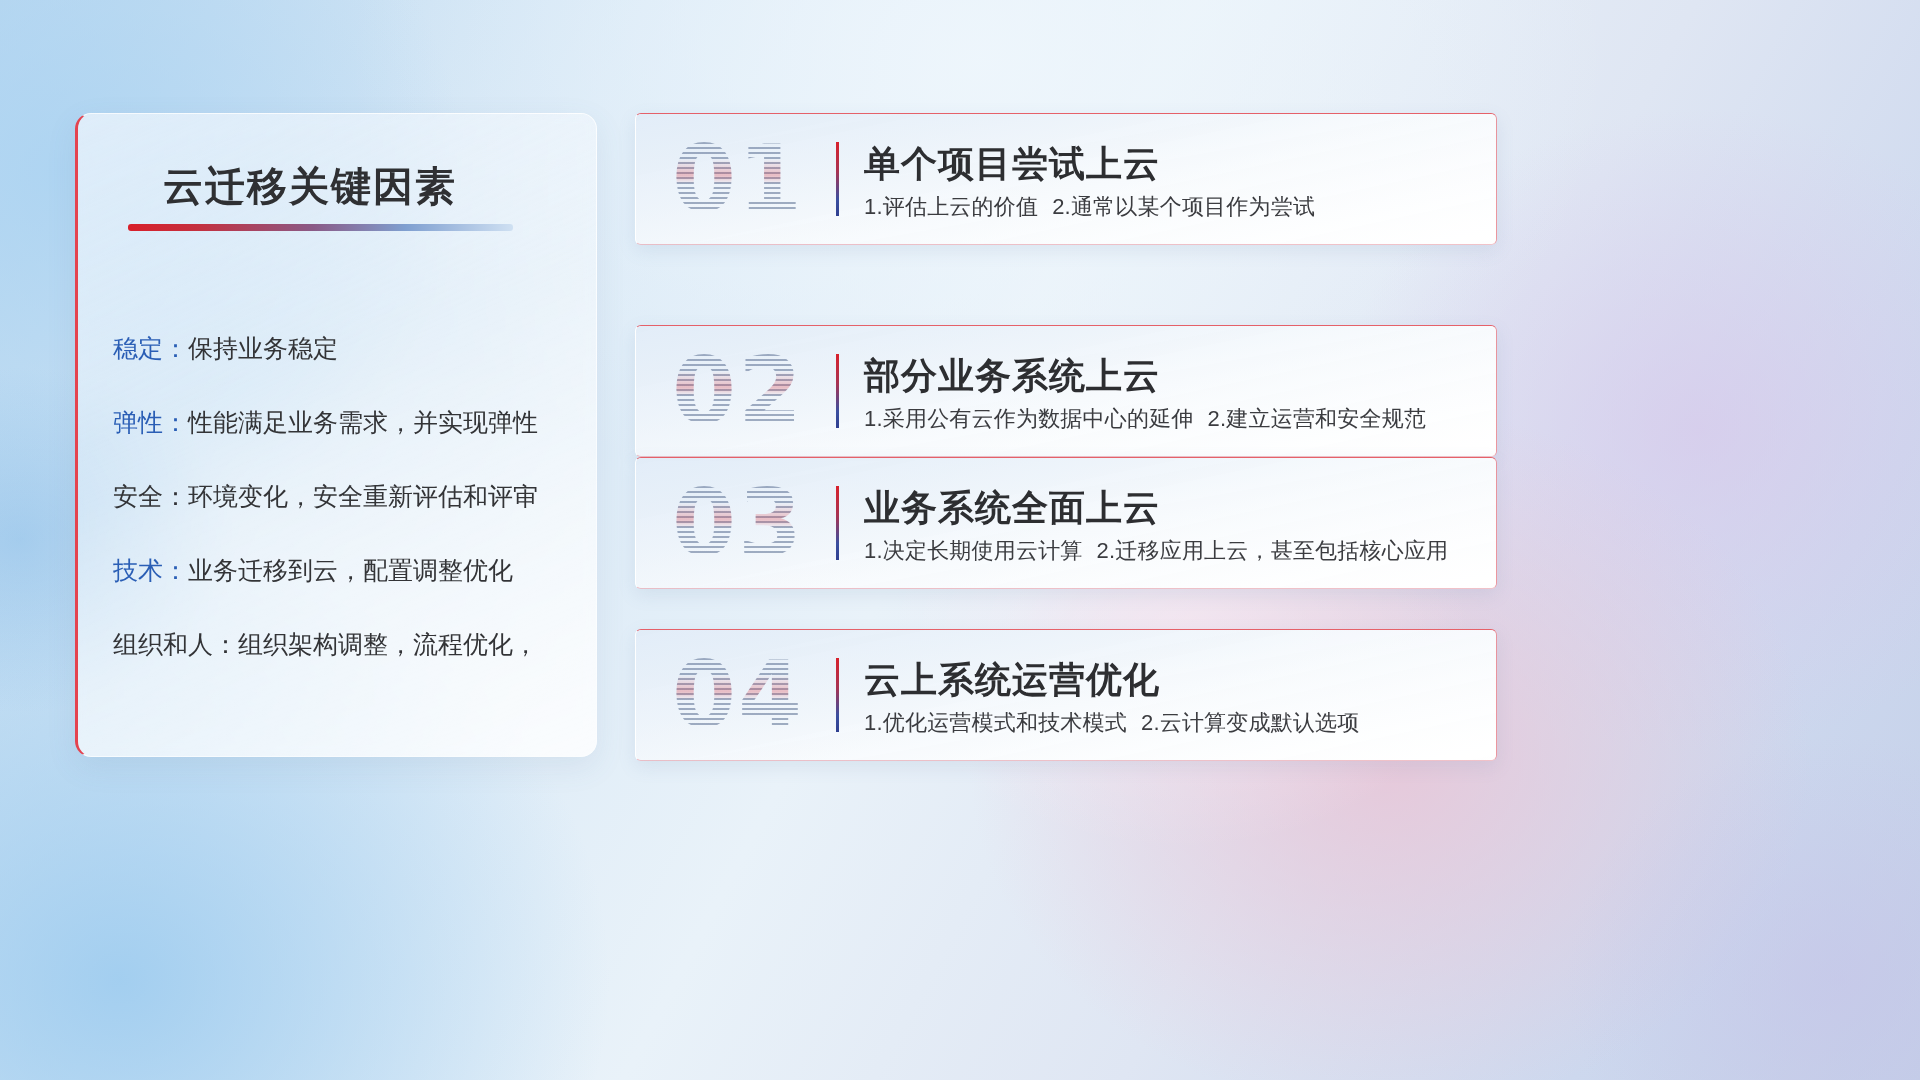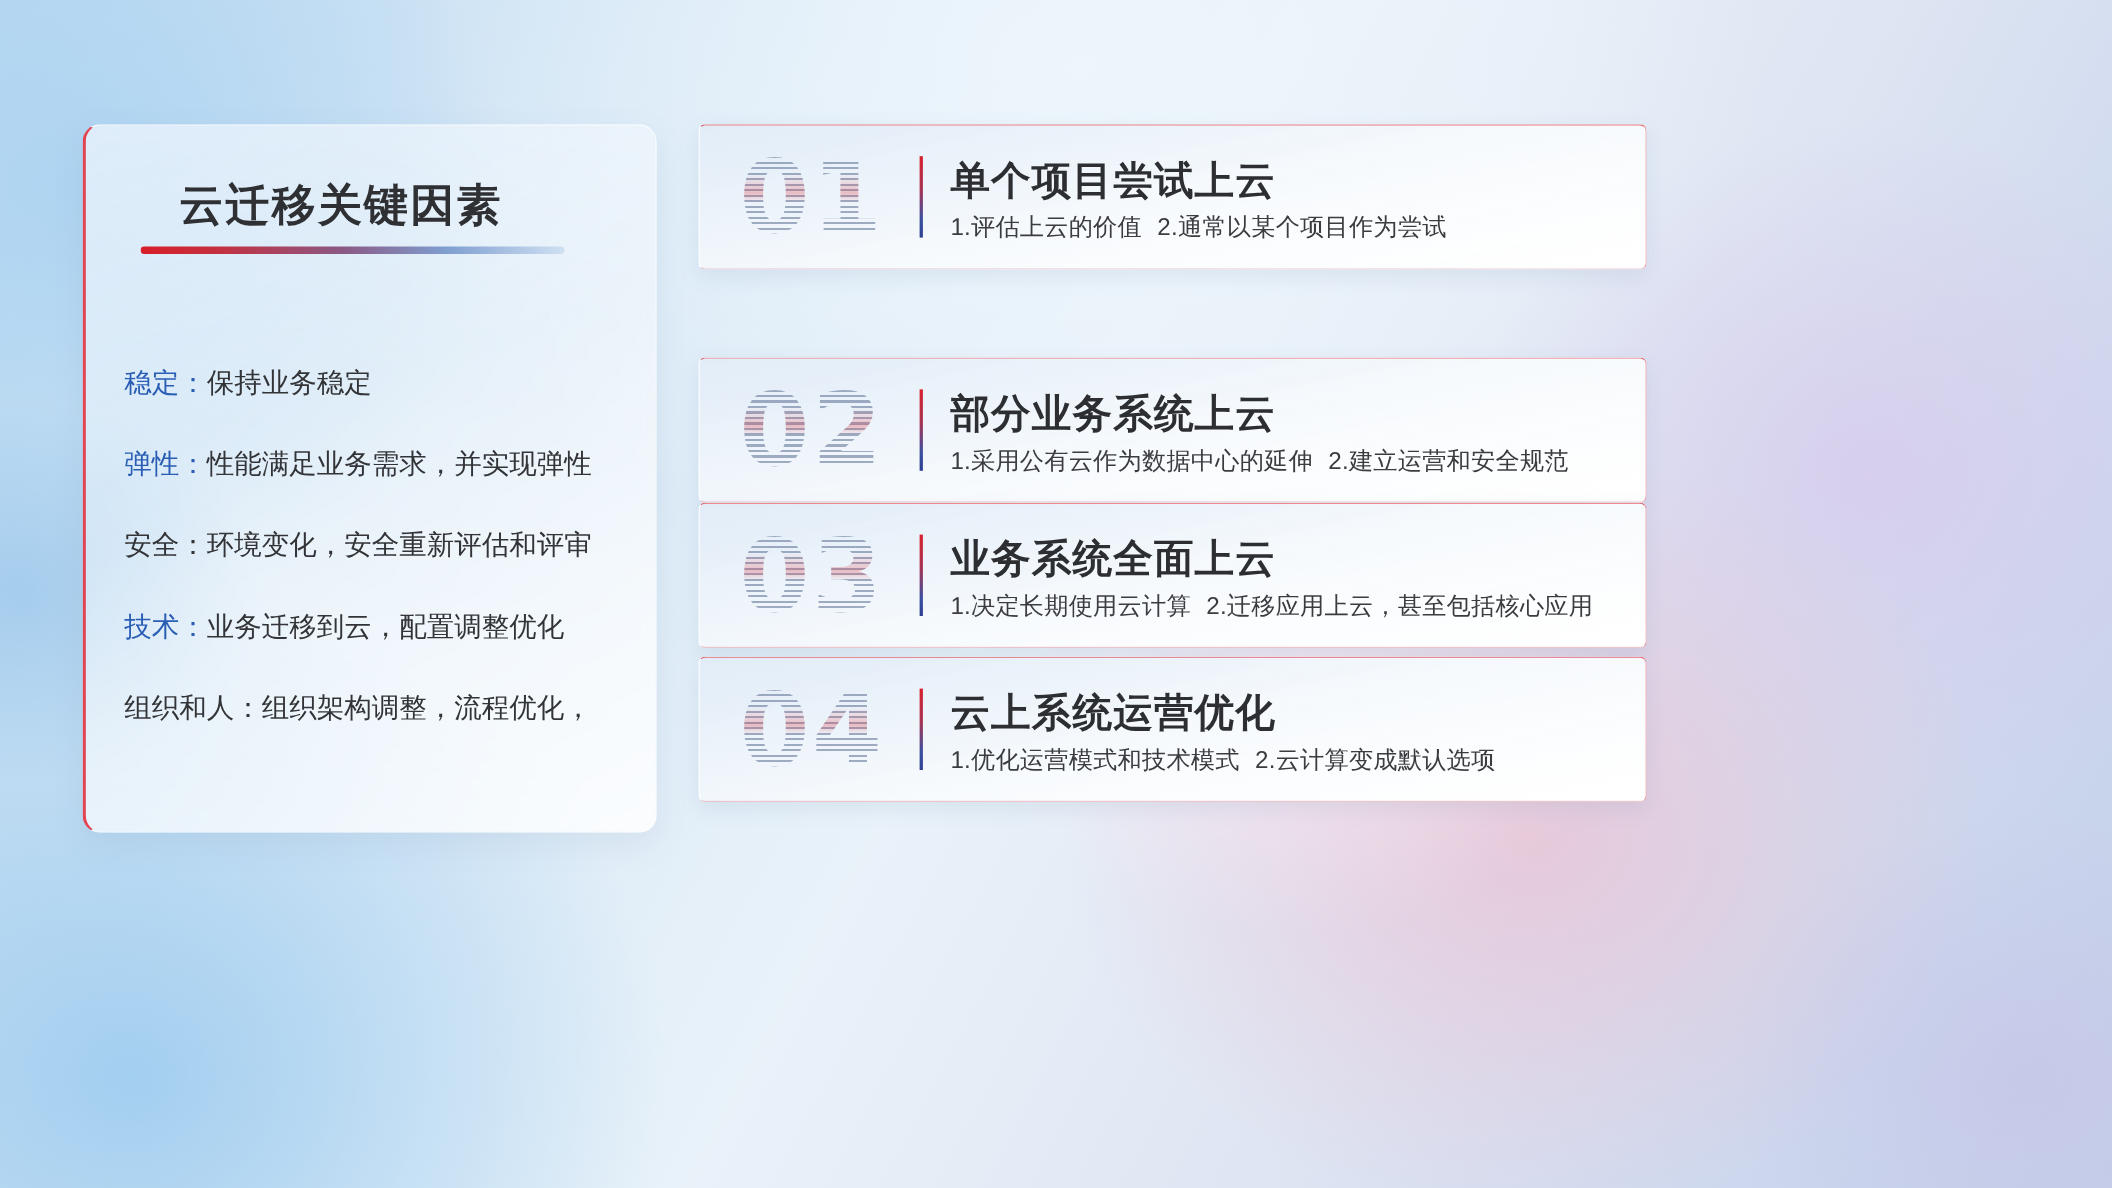--- a/index.html
+++ b/index.html
@@ -70,21 +70,21 @@
     overflow:hidden;
   }
   .card .glass{
     position:absolute;inset:0;
     background:linear-gradient(168deg, rgba(222,234,247,.75) 0%, rgba(245,249,252,.35) 50%, rgba(255,255,255,.85) 100%);
     pointer-events:none;
   }
   .card1{top:113px;}
   .card2{top:285px;margin-top:40px;}
   .card3{top:457px;}
-  .card4{top:597px;}
+  .card4{top:629px;}
 
   .bignum{
     position:absolute;left:22px;top:13px;width:160px;height:105px;
     font-size:92px;font-weight:bold;letter-spacing:2px;
     color:rgba(120,140,170,.34);
     font-family:"DejaVu Sans",sans-serif;
     line-height:105px;text-align:center;
     -webkit-background-clip:text;background-clip:text;
     background-image:repeating-linear-gradient(
       180deg,

